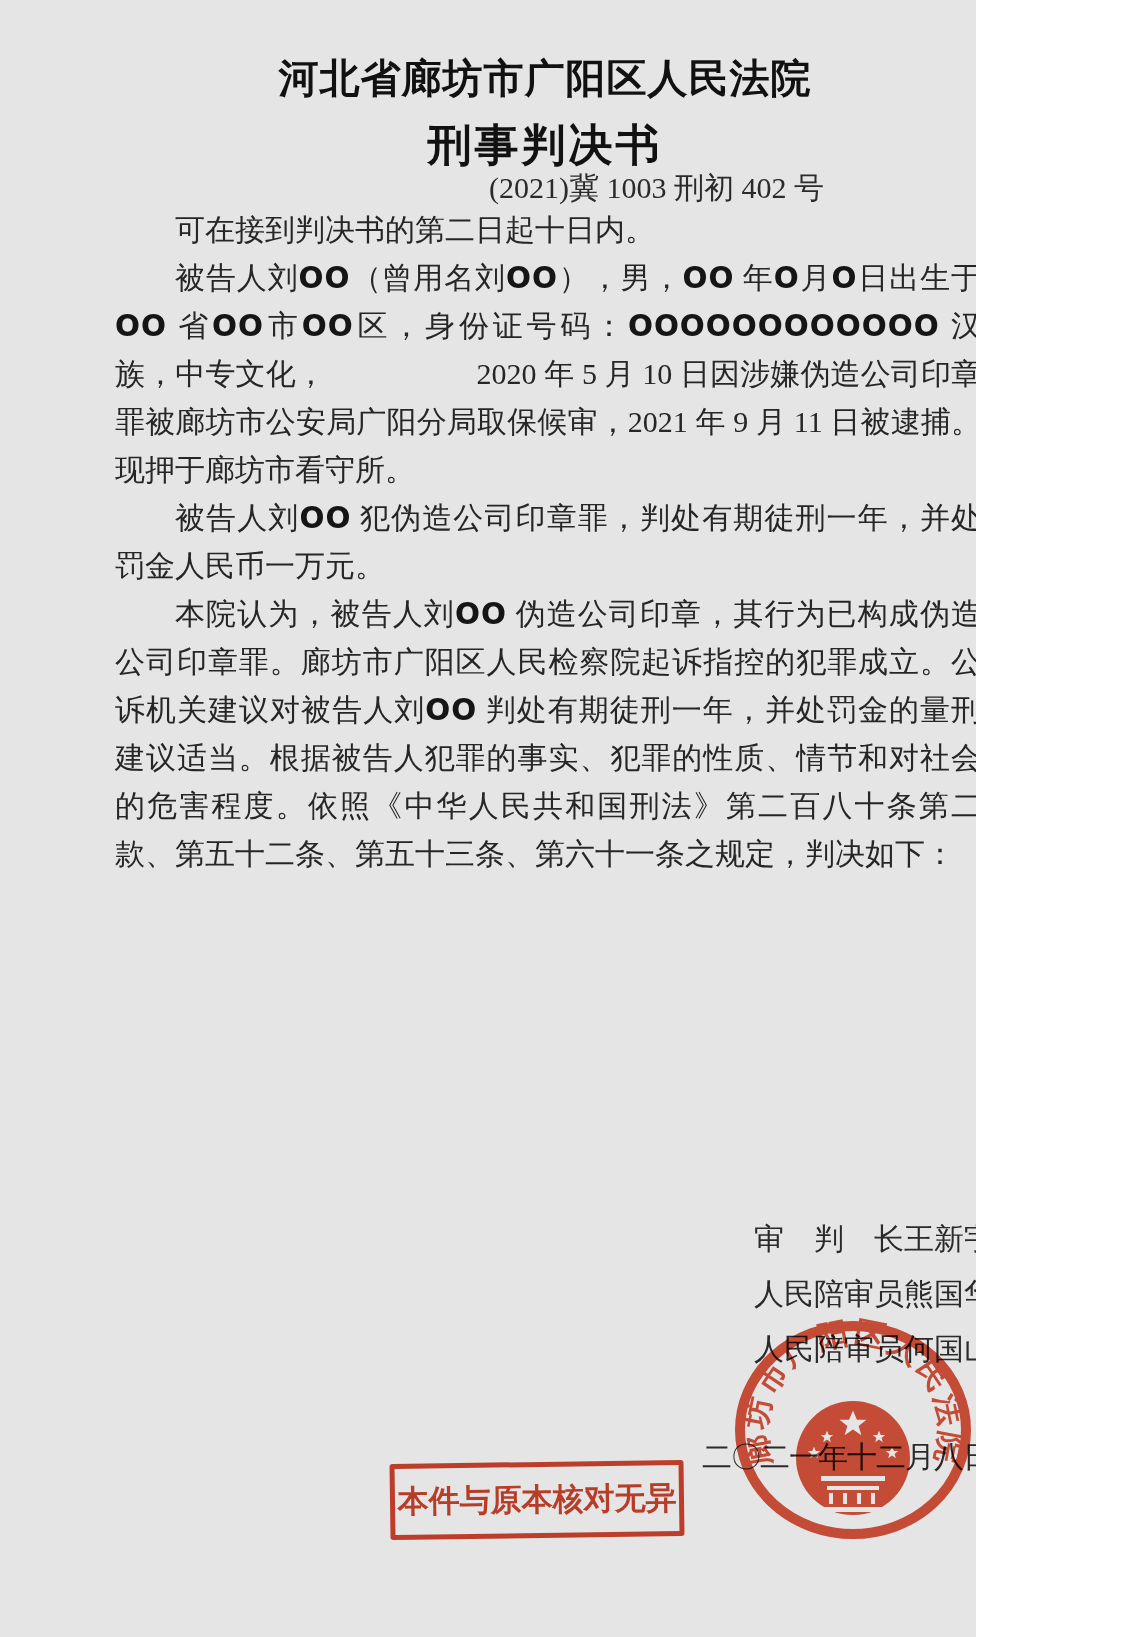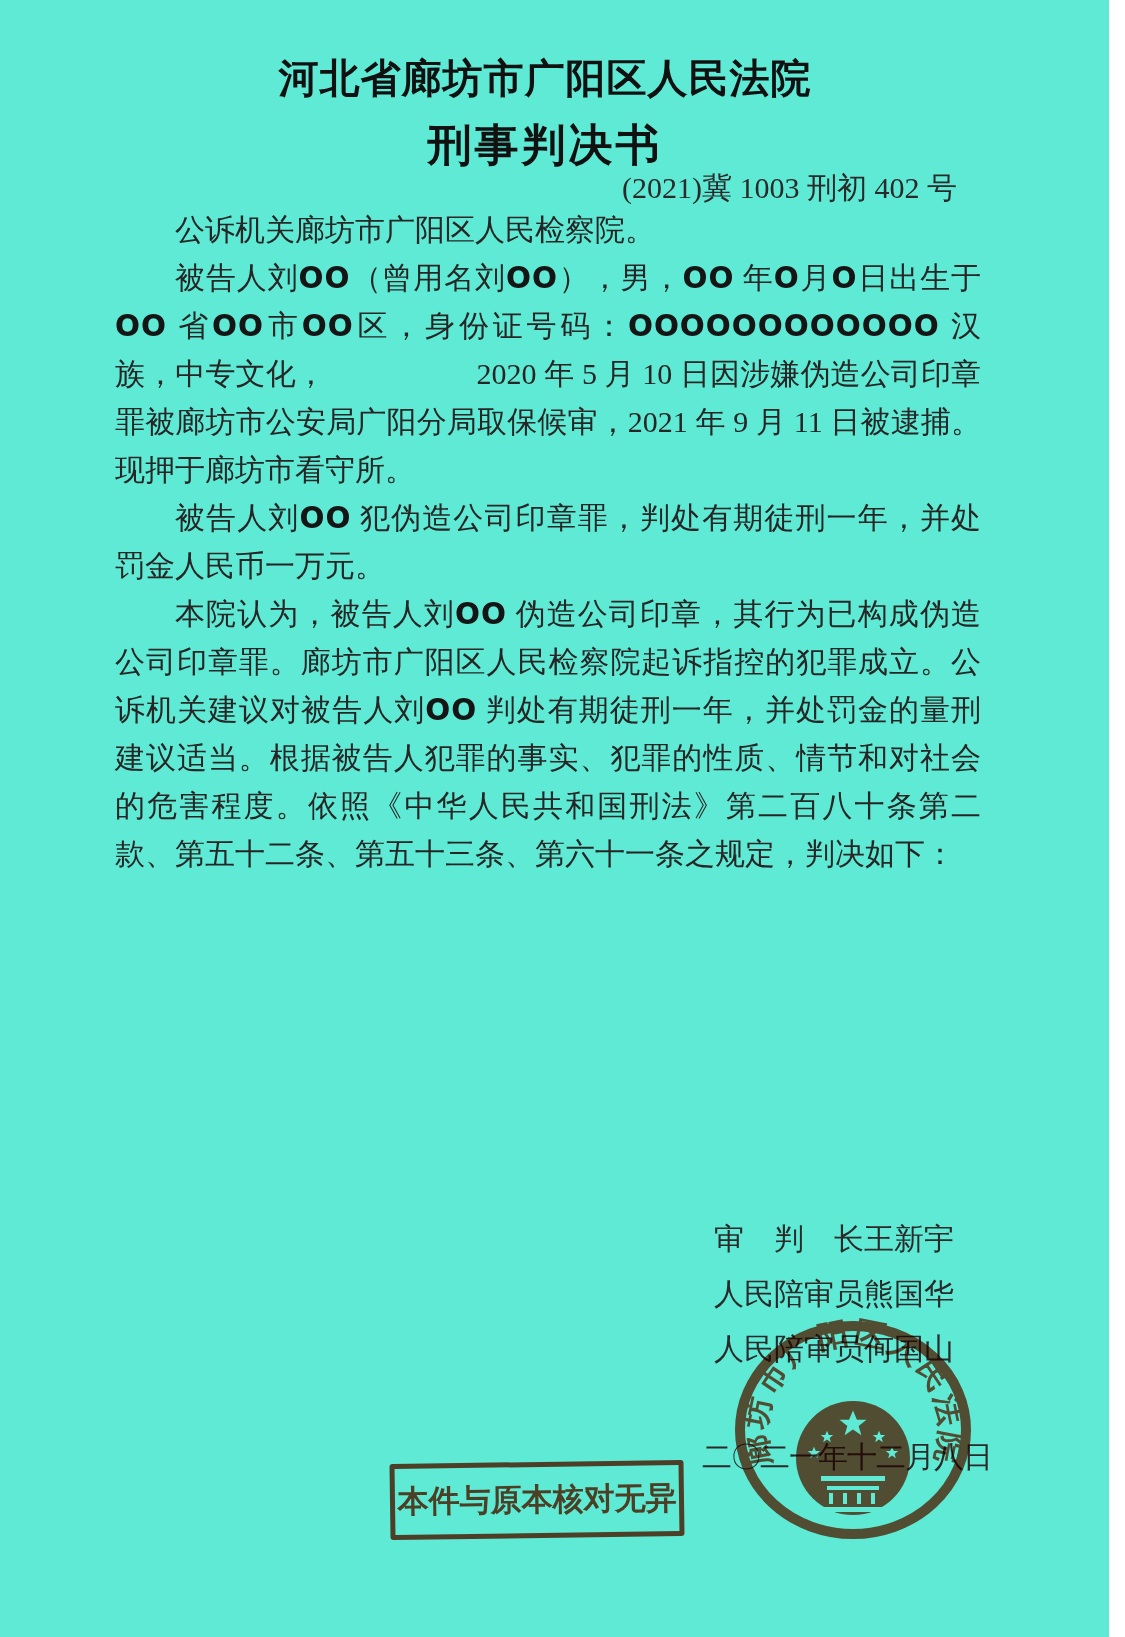--- a/index.html
+++ b/index.html
@@ -1,19 +1,19 @@
 <!DOCTYPE html>
 <html lang="zh"><head>
 <meta charset="utf-8">
 <style>
   html,body{margin:0;padding:0;background:#ffffff;}
   .page{
     position:relative;
-    width:1109px;height:1637px;
-    background:#5eead4;
+    width:976px;height:1637px;
+    background:#e5e5e5;
     overflow:hidden;
     font-family:"Liberation Serif","DejaVu Serif",serif;
     color:#262626;
     text-decoration:underline;
   }
   
   .doc-header{position:absolute;top:52px;left:0;width:1090px;text-align:center;color:#111;}
   .court-name{
     font-family:"DejaVu Sans","Liberation Sans",sans-serif;
     font-weight:bold;font-size:40px;line-height:52px;letter-spacing:1px;margin:0;
@@ -33,21 +33,21 @@
     text-align:justify;text-justify:inter-ideograph;
   }
   .doc-body p{margin:0;text-indent:2em;}
   .redact{
     font-family:"DejaVu Sans","Liberation Sans",sans-serif;
     font-weight:bold;font-size:0.98em;letter-spacing:1px;color:#151515;
   }
   
   .sig-row{
     position:absolute;left:714px;width:280px;
-    display:flex;justify-content:flex-start;
+    display:flex;justify-content:flex-end;
     font-size:30px;line-height:34px;white-space:pre;color:#2a2a2a;
   }
   .date-line{
     position:absolute;left:702px;top:1440px;
     font-size:30px;line-height:34px;letter-spacing:-1px;color:#2a2a2a;white-space:pre;
   }
   
   .verify-stamp{
     position:absolute;left:390px;top:1462px;width:284px;height:66px;
     border:5px solid #cf3a22;border-radius:3px;
@@ -69,21 +69,21 @@
 <div class="page">
 
   <div class="doc-header">
     <div class="court-name">河北省廊坊市广阳区人民法院</div>
     <div class="doc-type">刑事判决书</div>
   </div>
 
   <div class="case-number">(2021)冀 1003 刑初 402 号</div>
 
   <div class="doc-body">
-    <p>公诉机关廊坊市广阳区人民检察院。</p>
+    <p>可在接到判决书的第二日起十日内。</p>
     <p>被告人刘<span class="redact">OO</span>（曾用名刘<span class="redact">OO</span>），男，<span class="redact">OO</span> 年<span class="redact">O</span>月<span class="redact">O</span>日出生于<span class="redact">OO</span> 省<span class="redact">OO</span>市<span class="redact">OO</span>区，身份证号码：<span class="redact">OOOOOOOOOOOO</span> 汉族，中专文化，　　　　　2020 年 5 月 10 日因涉嫌伪造公司印章罪被廊坊市公安局广阳分局取保候审，2021 年 9 月 11 日被逮捕。现押于廊坊市看守所。</p>
     <p>被告人刘<span class="redact">OO</span> 犯伪造公司印章罪，判处有期徒刑一年，并处罚金人民币一万元。</p>
     <p>本院认为，被告人刘<span class="redact">OO</span> 伪造公司印章，其行为已构成伪造公司印章罪。廊坊市广阳区人民检察院起诉指控的犯罪成立。公诉机关建议对被告人刘<span class="redact">OO</span> 判处有期徒刑一年，并处罚金的量刑建议适当。根据被告人犯罪的事实、犯罪的性质、情节和对社会的危害程度。依照《中华人民共和国刑法》第二百八十条第二款、第五十二条、第五十三条、第六十一条之规定，判决如下：</p>
   </div>
 
   <div class="sig-row" style="top:1222px">
     <span>审　判　长</span>
     <span>王新宇</span>
   </div>
   <div class="sig-row" style="top:1277px">

